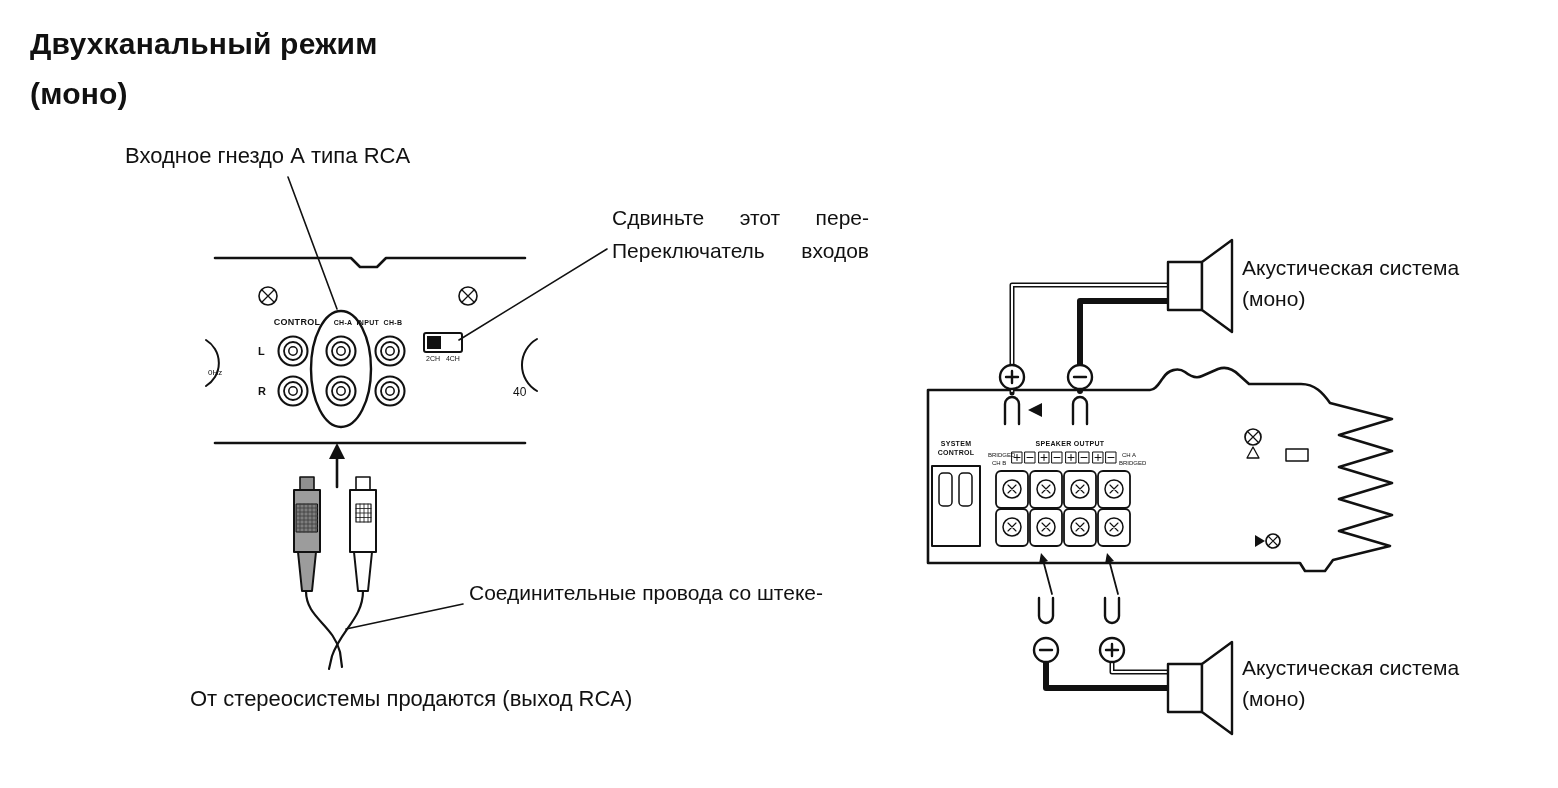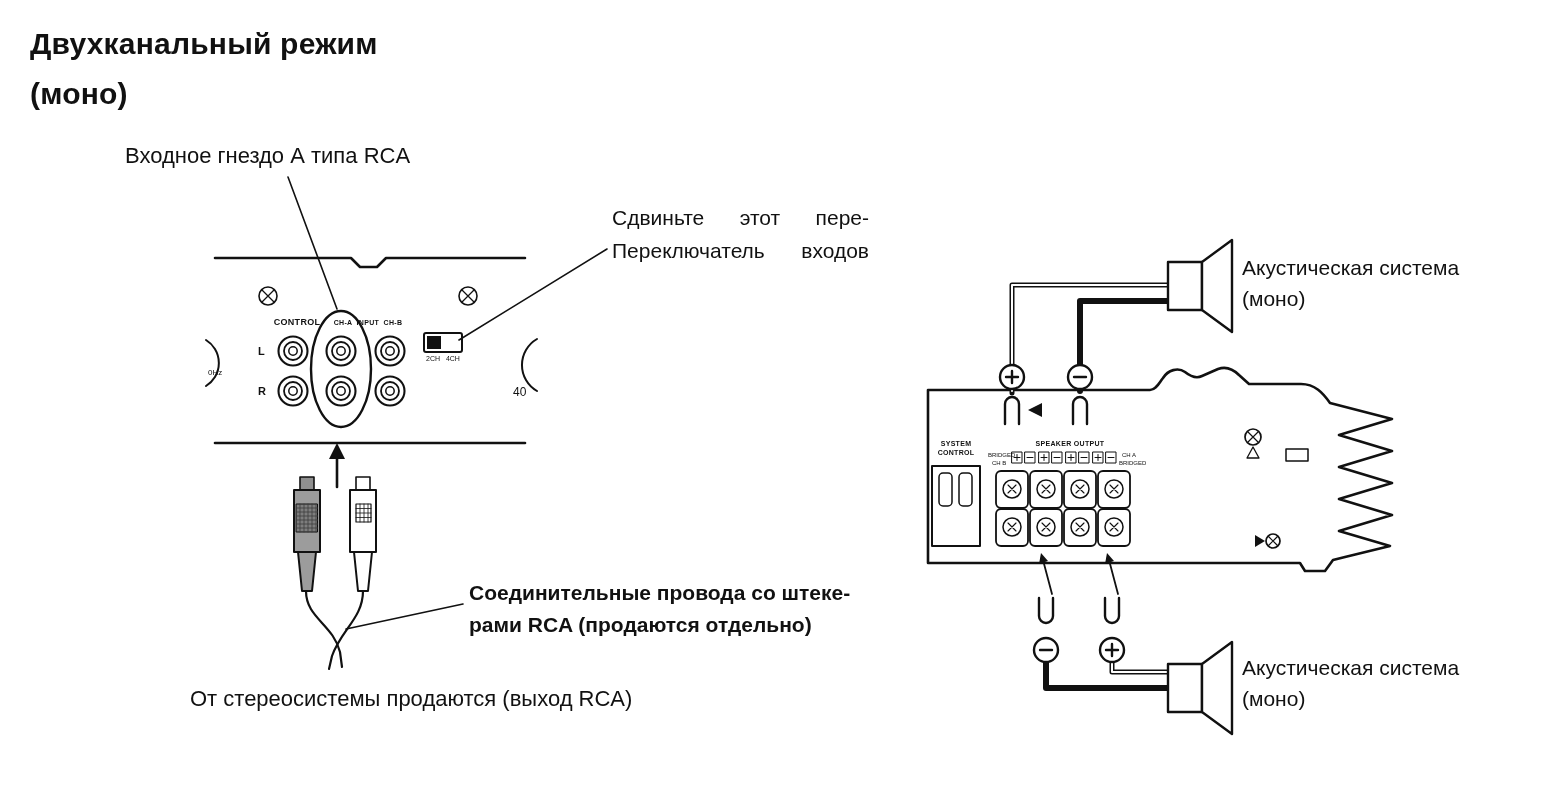--- a/index.html
+++ b/index.html
@@ -229,23 +229,22 @@
   <div class="t title" style="left:30px;top:27px;">Двухканальный режим</div>
   <div class="t title" style="left:30px;top:77px;">(моно)</div>
 
   <div class="t callout" style="left:125px;top:143px;">Входное гнездо А типа RCA</div>
 
   <div class="abs" style="left:612px;top:201px;width:257px;font-size:21px;line-height:33px;">
     <div class="jl">Сдвиньте этот пере-</div>
     <div class="jl">Переключатель входов</div>
   </div>
 
-  <div class="abs" style="left:469px;top:577px;font-size:21px;line-height:32px;white-space:nowrap;font-weight:bold;">
+  <div class="abs" style="left:469px;top:577px;font-size:21px;line-height:32px;white-space:nowrap;">
     <div>Соединительные провода со штеке-</div>
-    <div>рами RCA (продаются отдельно)</div>
   </div>
 
   <div class="t callout" style="left:190px;top:686px;">От стереосистемы продаются (выход RCA)</div>
 
   <div class="abs" style="left:1242px;top:252px;font-size:21px;line-height:31px;white-space:nowrap;">
     <div>Акустическая система</div>
     <div>(моно)</div>
   </div>
 
   <div class="abs" style="left:1242px;top:652px;font-size:21px;line-height:31px;white-space:nowrap;">

